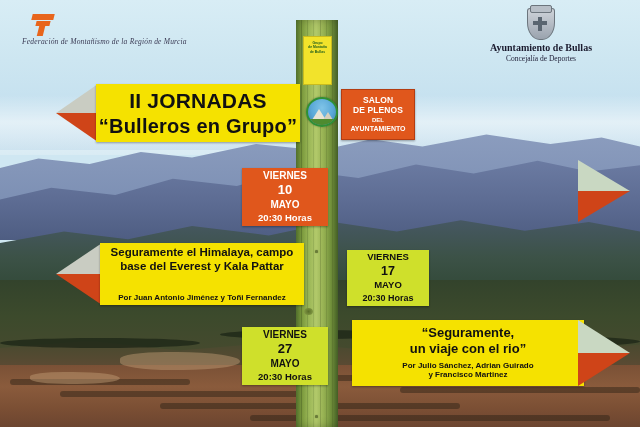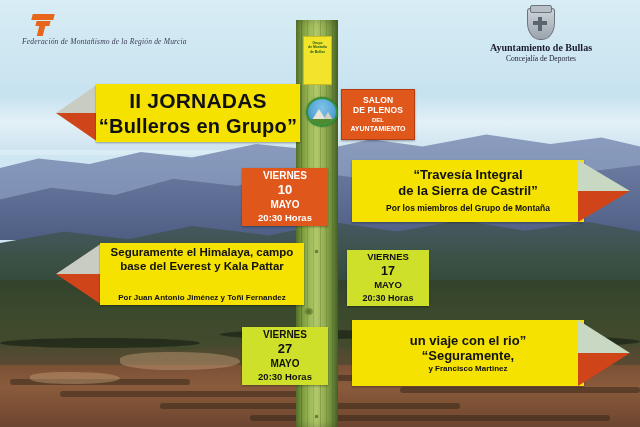--- a/index.html
+++ b/index.html
@@ -266,25 +266,20 @@
   <div class="sign" id="date1-sign">
     <div class="plate orange">
       <div class="tw d-dow">VIERNES</div>
       <div class="tw d-num">10</div>
       <div class="tw d-mon">MAYO</div>
       <div class="tw d-time">20:30 Horas</div>
     </div>
   </div>
 
   <div class="sign" id="talk1-sign">
-    <div class="plate yellow">
-      <div class="t2 tt1">“Travesía Integral</div>
-      <div class="t2 tt2">de la Sierra de Castril”</div>
-      <div class="t2 tt3">Por los miembros del Grupo de Montaña</div>
-    </div>
     <div class="head-r">
       <div class="up"></div>
         <div class="lo"></div>
     </div>
   </div>
 
   <div class="sign" id="talk2-sign">
     <div class="head-l">
       <div class="up"></div>
         <div class="lo"></div>
@@ -309,22 +304,23 @@
     <div class="plate ygreen">
       <div class="t2 d-dow">VIERNES</div>
       <div class="t2 d-num">27</div>
       <div class="t2 d-mon">MAYO</div>
       <div class="t2 d-time">20:30 Horas</div>
     </div>
   </div>
 
   <div class="sign" id="talk3-sign">
     <div class="plate yellow">
+      <div class="t2 tt1">“Seguramente,</div>
       <div class="t2 tt2">un viaje con el rio”</div>
-      <div class="t2 tt1">“Seguramente,</div>
+      <div class="t2 tt3">Por Julio Sánchez, Adrian Guirado</div>
       <div class="t2 tt4">y Francisco Martinez</div>
     </div>
     <div class="head-r">
       <div class="up"></div>
         <div class="lo"></div>
     </div>
   </div>
 
 </div>
 

